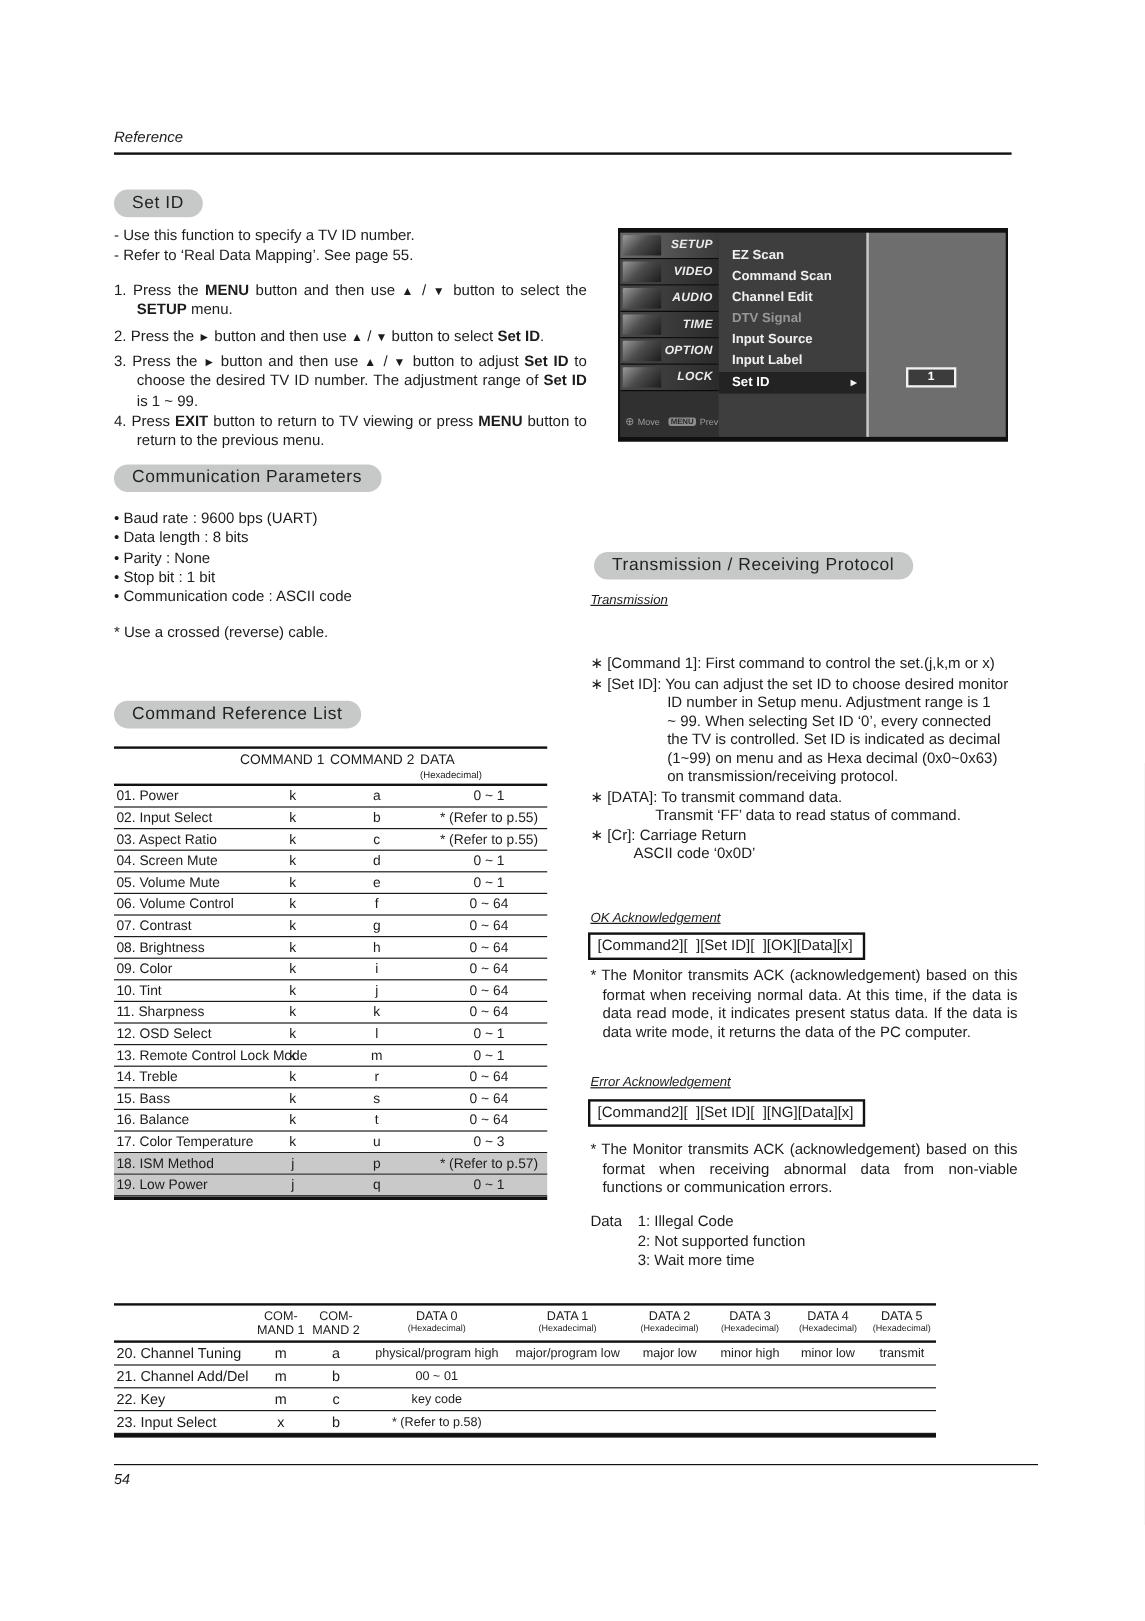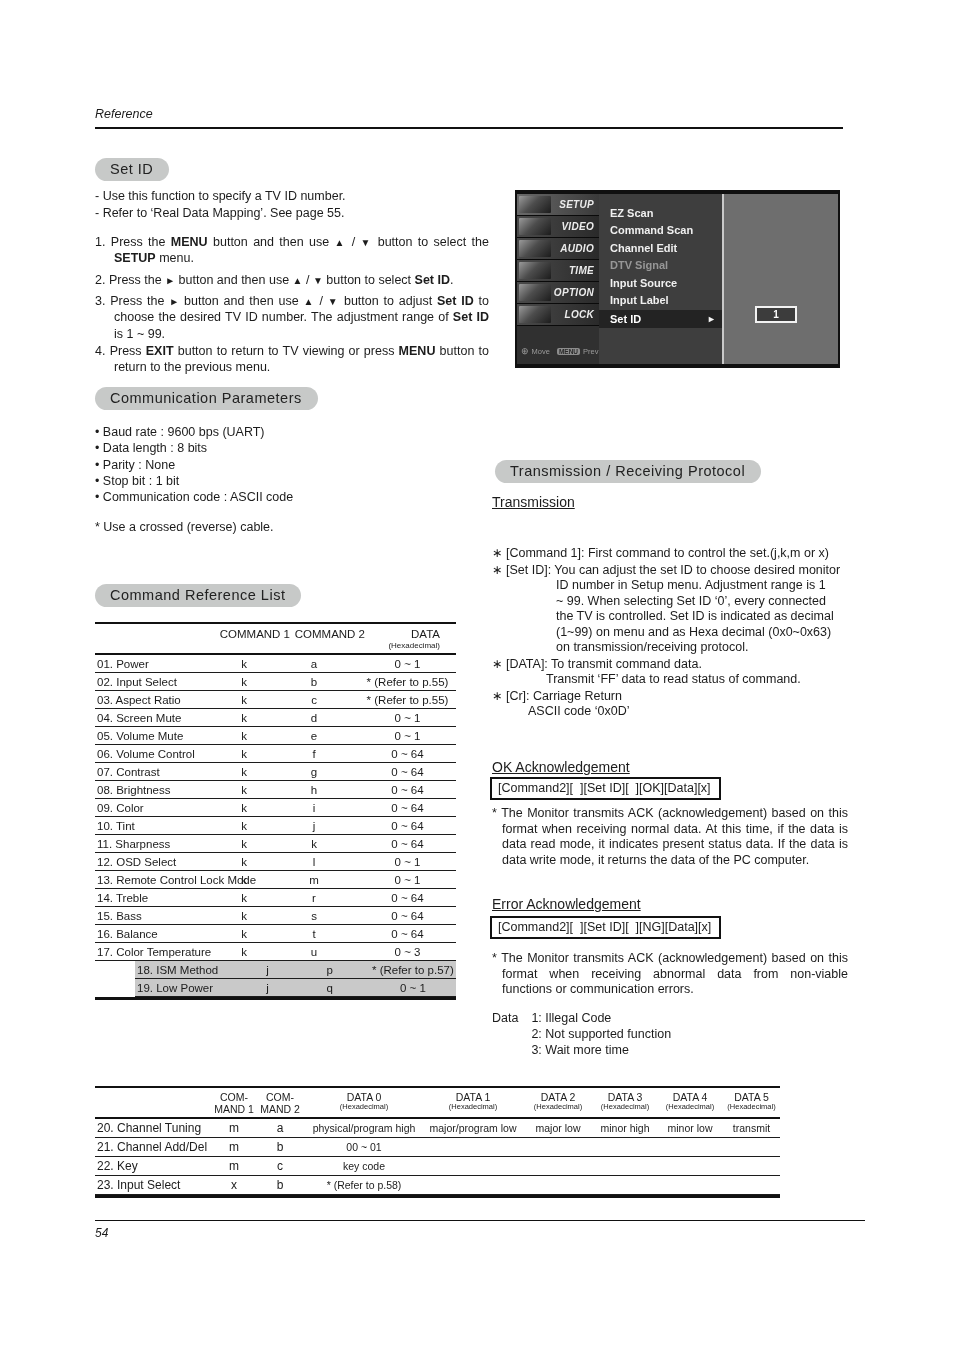--- a/index.html
+++ b/index.html
@@ -58,44 +58,44 @@
     display:flex; align-items:center; justify-content:space-between; padding:0 6px 0 11px;
     color:#ffffff; font-weight:bold; font-size:11px; }
   .tv-arrow { font-size:9px; color:#f5f5f5; }
   .tv-right { position:absolute; left:205px; top:0; right:0; bottom:0; background:#6e6e6e;
     border-left:2px solid #c9c9c9; }
   .tv-value-box { position:absolute; left:31px; top:112px; width:42px; height:17px;
     background:#3c3c3c; border:2px solid #f2f2f2; color:#ffffff; font-size:10px; font-weight:bold;
     display:flex; align-items:center; justify-content:center; }
 
   
-  .subhead { text-decoration:underline; font-size:14px; }
+  .subhead { font-style:italic; text-decoration:underline; font-size:11px; }
   .codebox { display:inline-block; border:2px solid #111; padding:2px 8px 3px 6px;
     font-size:12.5px; white-space:pre; }
   .note { white-space:pre-line; line-height:1.24; margin-bottom:1px; }
   .nh0      { padding-left:11px; text-indent:-11px; }
   .nh-setid { padding-left:64px; text-indent:-64px; }
   .nh-data  { padding-left:54px; text-indent:-54px; }
   .nh-cr    { padding-left:36px; text-indent:-36px; }
   .para { line-height:1.25; text-align:justify; padding-left:10px; text-indent:-10px; }
   .datacodes { display:flex; gap:13px; line-height:16px; }
   .datacodes .codes { white-space:pre-line; }
 
   
   .tbl1 { border-top:2px solid #111; border-bottom:3px solid #111; }
   .t1-head { position:relative; height:31px; border-bottom:2px solid #111; font-size:11.5px; }
-  .t1-head span { position:absolute; text-align:right; }
+  .t1-head span { position:absolute; text-align:left; }
   .t1h-c1 { left:105px; top:4px; width:90px; }
   .t1h-c2 { left:180px; top:4px; width:90px; }
   .t1h-d  { left:255px; top:4px; width:90px; }
   .t1h-dsub { left:255px; top:17px; width:90px; font-size:8px; }
 
   .trow { display:flex; border-bottom:1px solid #1c1c1c; align-items:center; }
   .t1-body .trow { height:18px; font-size:11.5px; }
-  .trow.hl { background:#c9c9c9;margin-left:40px; }
+  .trow.hl { background:#c9c9c9; }
   .tcell { overflow:visible; white-space:nowrap; }
   .a-l { text-align:left; padding-left:2px; }
   .a-c { text-align:center; }
 
   .tbl2 { border-top:2px solid #111; border-bottom:3px solid #111; }
   .t2-head { display:flex; border-bottom:2px solid #111; padding:3px 0 2px 0; }
   .t2h { display:flex; flex-direction:column; align-items:center; line-height:1.15; }
   .t2h .l1 { font-size:10.5px; }
   .t2h .l2 { font-size:10.5px; }
   .t2h .l2.sm { font-size:7.5px; }

